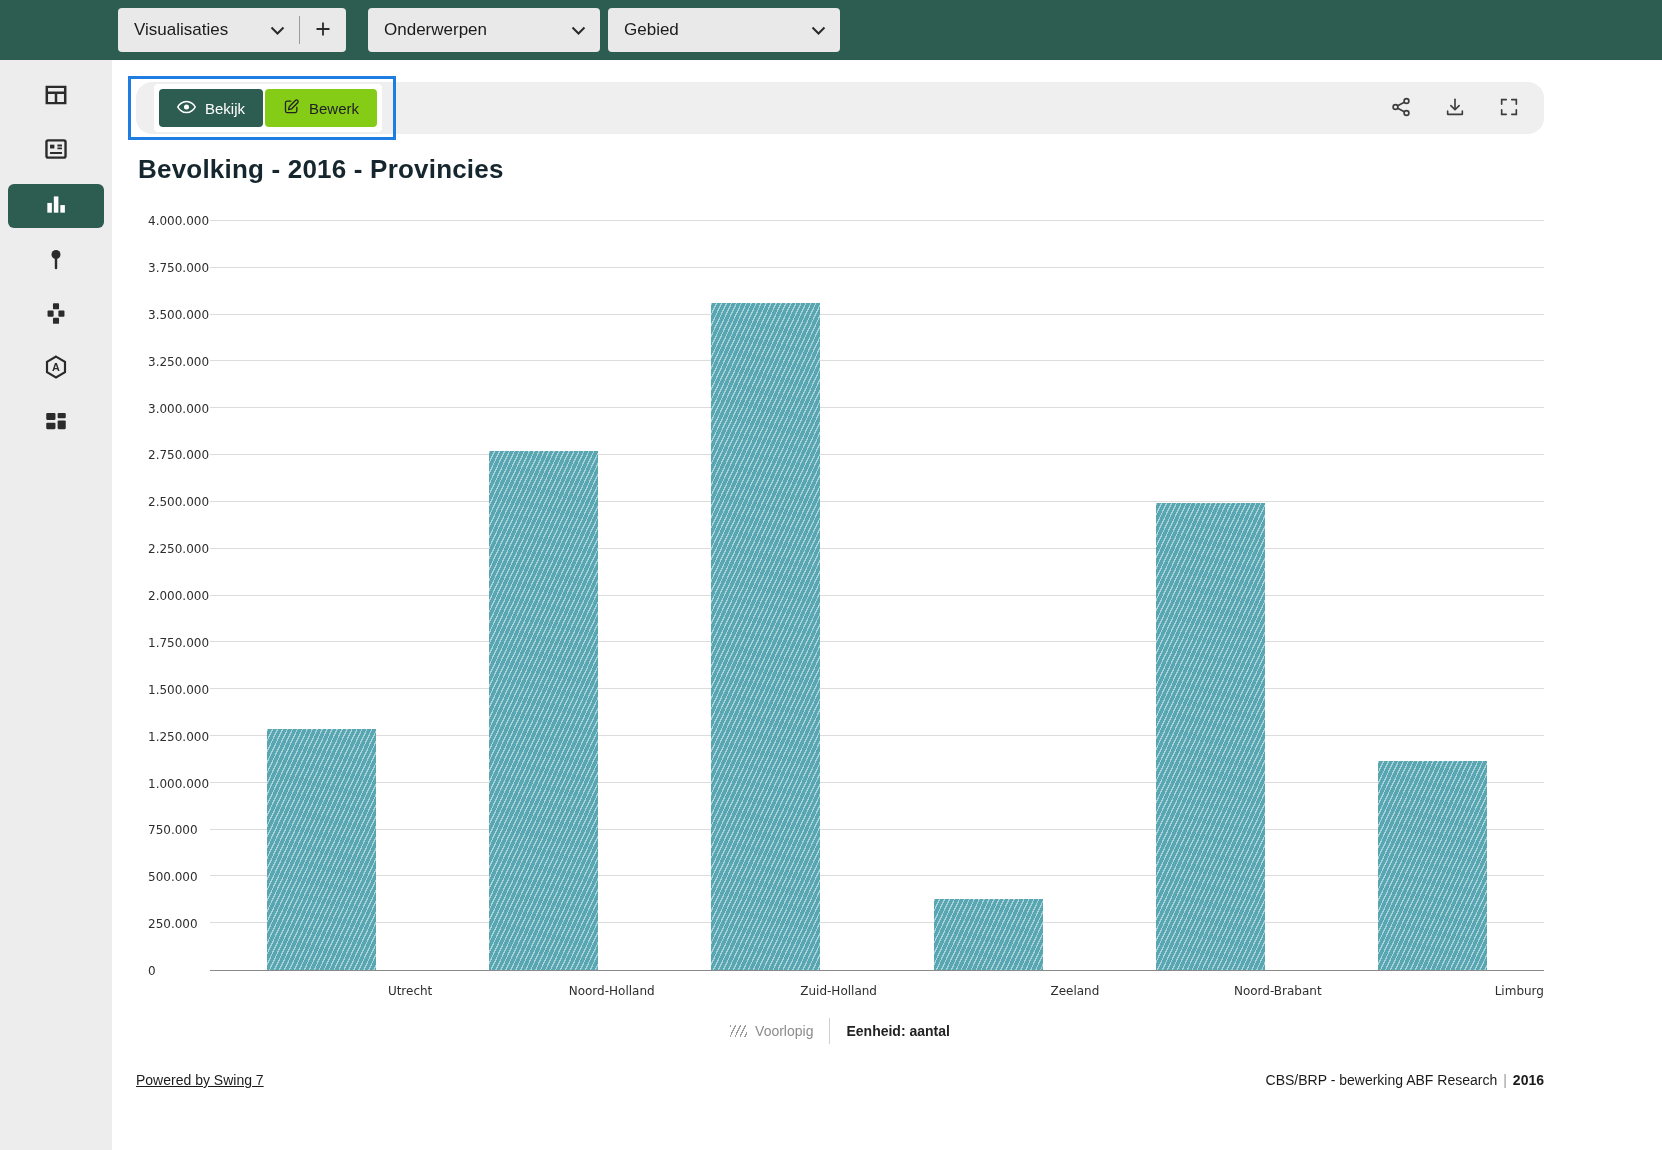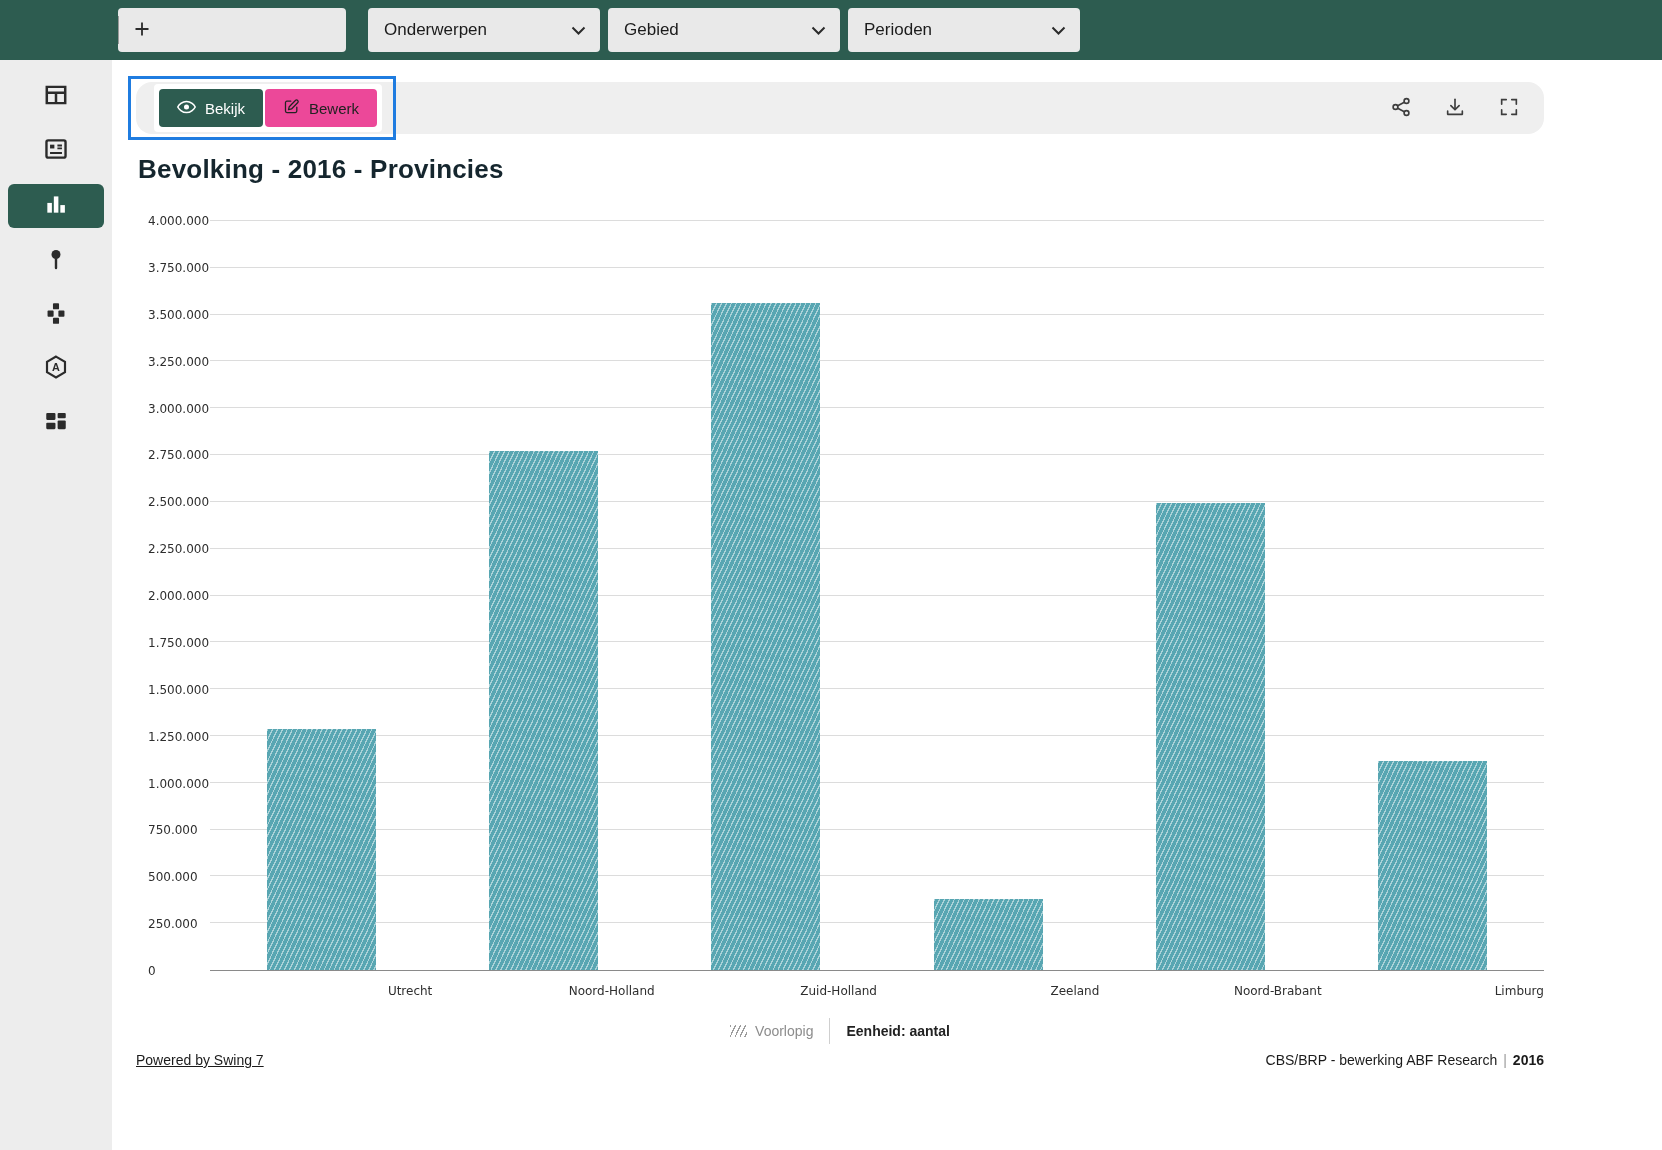--- a/index.html
+++ b/index.html
@@ -19,21 +19,21 @@
   .layout { display:flex; height:1090px; }
   .sidebar { width:112px; background:#ededed; display:flex; flex-direction:column; align-items:center; padding-top:16px; flex-shrink:0; }
   .side-item { width:48px; height:42px; margin-bottom:12px; display:flex; align-items:center; justify-content:center; border-radius:6px; cursor:pointer; }
   .side-item.active { width:96px; height:44px; background:#2d5c50; }
   .main { flex:1; padding:22px 118px 0 24px; display:flex; flex-direction:column; }
 
   
   .toolbar { position:relative; height:52px; background:#efefef; border-radius:16px; display:flex; align-items:center; justify-content:space-between; padding:0 24px 0 12px; }
   .highlight-box { position:absolute; left:-8px; top:-6px; width:268px; height:64px; border:3px solid #1f7ce0; pointer-events:none; z-index:2; }
   .view-toggle { background:#fff; border-radius:4px; padding:5px; display:flex; gap:2px; margin-left:6px; }
-  .btn { height:38px; display:flex; align-items:center; gap:9px; padding:0 18px; font-size:15px; border:none; border-radius:4px; cursor:pointer; font-family:inherit; background:#ec4899; color:#222; }
+  .btn { height:38px; display:flex; align-items:center; gap:9px; padding:0 18px; font-size:15px; border:none; border-radius:4px; cursor:pointer; font-family:inherit; background:#84cc16; color:#222; }
   .btn.primary { background:#2d5c50; color:#fff; }
   .tool-icons { display:flex; gap:32px; align-items:center; }
   .icon-btn { background:none; border:none; cursor:pointer; display:flex; align-items:center; }
 
   
   .page-title { font-size:26px; font-weight:bold; color:#15262e; margin:20px 0 16px 2px; letter-spacing:0.2px; }
 
   
   .chart-row { display:flex; margin-top:20px; }
   .yaxis { width:74px; position:relative; flex-shrink:0; }
@@ -51,31 +51,39 @@
 
   
   .legend-row { display:flex; align-items:center; justify-content:center; gap:16px; margin-top:20px; }
   .legend-item { display:flex; align-items:center; gap:8px; color:#8c8c8c; font-size:14px; }
   .hatch-swatch { width:17px; height:12px;
          background-image: repeating-linear-gradient(115deg, #9c9c9c 0px, #9c9c9c 1.2px, transparent 1.2px, transparent 4.5px); }
   .legend-divider { width:1px; height:26px; background:#cfcfcf; }
   .unit-label { font-size:14px; font-weight:bold; color:#222; }
 
   
-  .footer { display:flex; justify-content:space-between; align-items:center; margin-top:8px; font-size:14px; }
+  .footer { display:flex; justify-content:space-between; align-items:center; margin-top:28px; font-size:14px; }
   .footer a { color:#1b1b1b; }
   .footer-right { display:flex; align-items:center; gap:6px; color:#1b1b1b; }
   .footer-sep { color:#9a9a9a; }
   .footer-year { font-weight:bold; }
 </style>
 </head>
 <body>
 
 <div class="topbar">
   <div class="ctrl viz-group">
+    <div class="viz-dd">
+      <span>Visualisaties</span>
+      <span>
+        <svg width="15" height="9" viewBox="0 0 15 9">
+            <path d="M1.5 1.5L7.5 7.5L13.5 1.5" fill="none" stroke="#2b2b2b" stroke-width="2"></path>
+          </svg>
+      </span>
+    </div>
     <div class="viz-sep"></div>
     <button class="plus-btn">
       <span>
         <svg width="16" height="16" viewBox="0 0 16 16">
             <path d="M8 1.5v13M1.5 8h13" stroke="#2b2b2b" stroke-width="1.8"></path>
           </svg>
       </span>
     </button>
   </div>
 
@@ -90,28 +98,20 @@
 
   <div class="ctrl dd">
     <span>Gebied</span>
     <span>
       <svg width="15" height="9" viewBox="0 0 15 9">
           <path d="M1.5 1.5L7.5 7.5L13.5 1.5" fill="none" stroke="#2b2b2b" stroke-width="2"></path>
         </svg>
     </span>
   </div>
 
-  <div class="ctrl dd">
-    <span>Perioden</span>
-    <span>
-      <svg width="15" height="9" viewBox="0 0 15 9">
-          <path d="M1.5 1.5L7.5 7.5L13.5 1.5" fill="none" stroke="#2b2b2b" stroke-width="2"></path>
-        </svg>
-    </span>
-  </div>
 </div>
 
 <div class="layout">
 
   <div class="sidebar">
     <div class="side-item">
       <span>
         <svg width="26" height="26" viewBox="0 0 24 24">
             <path d="M3.5 4.5h17v15h-17z" fill="none" stroke="#2b2b2b" stroke-width="2.3"></path>
             <path d="M3.5 10h17M12 10v9.5" stroke="#2b2b2b" stroke-width="2.3"></path>

